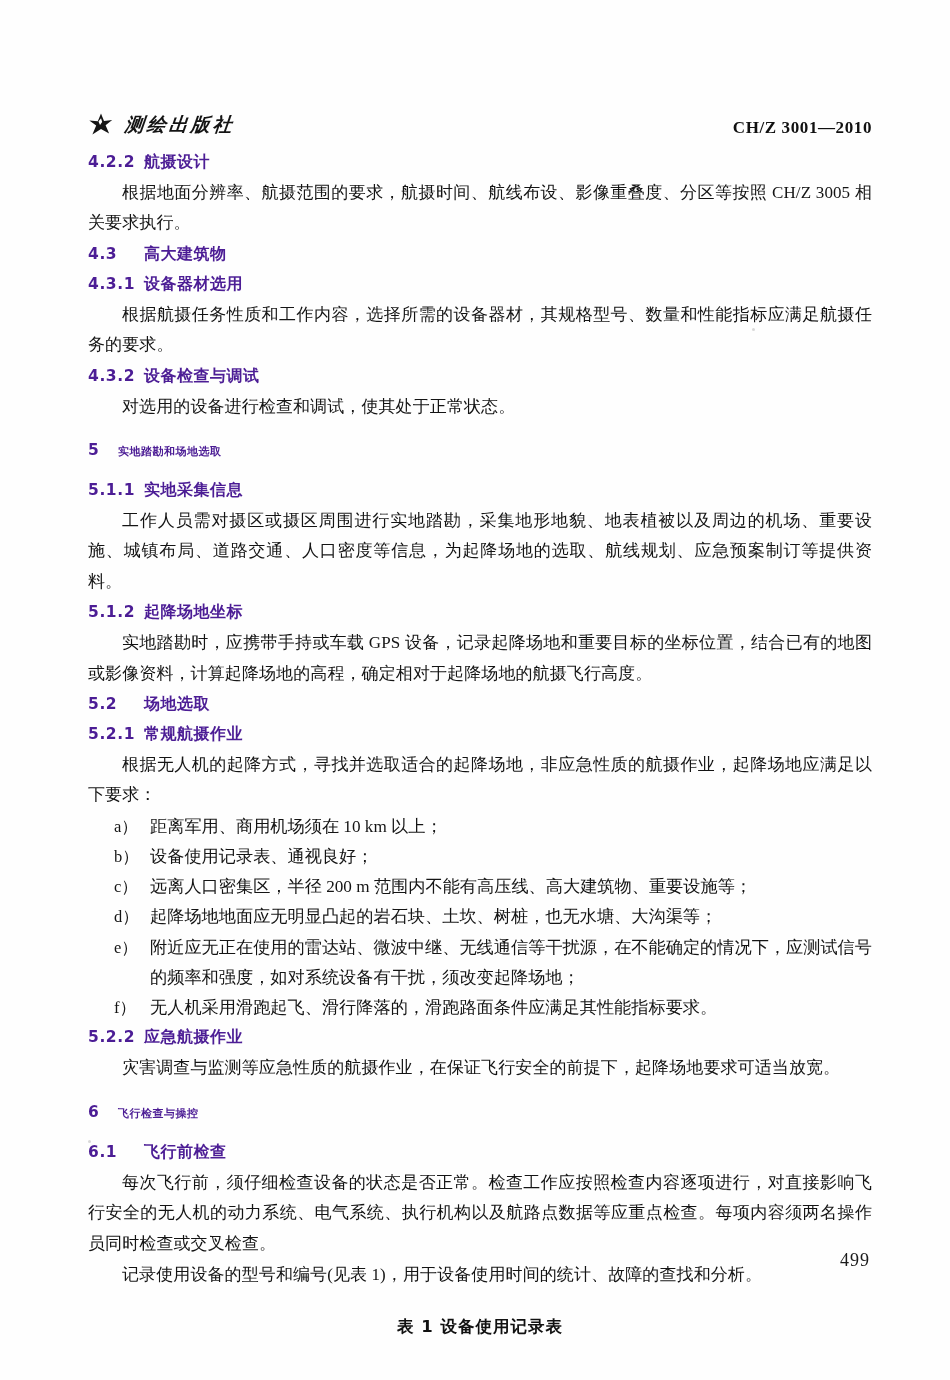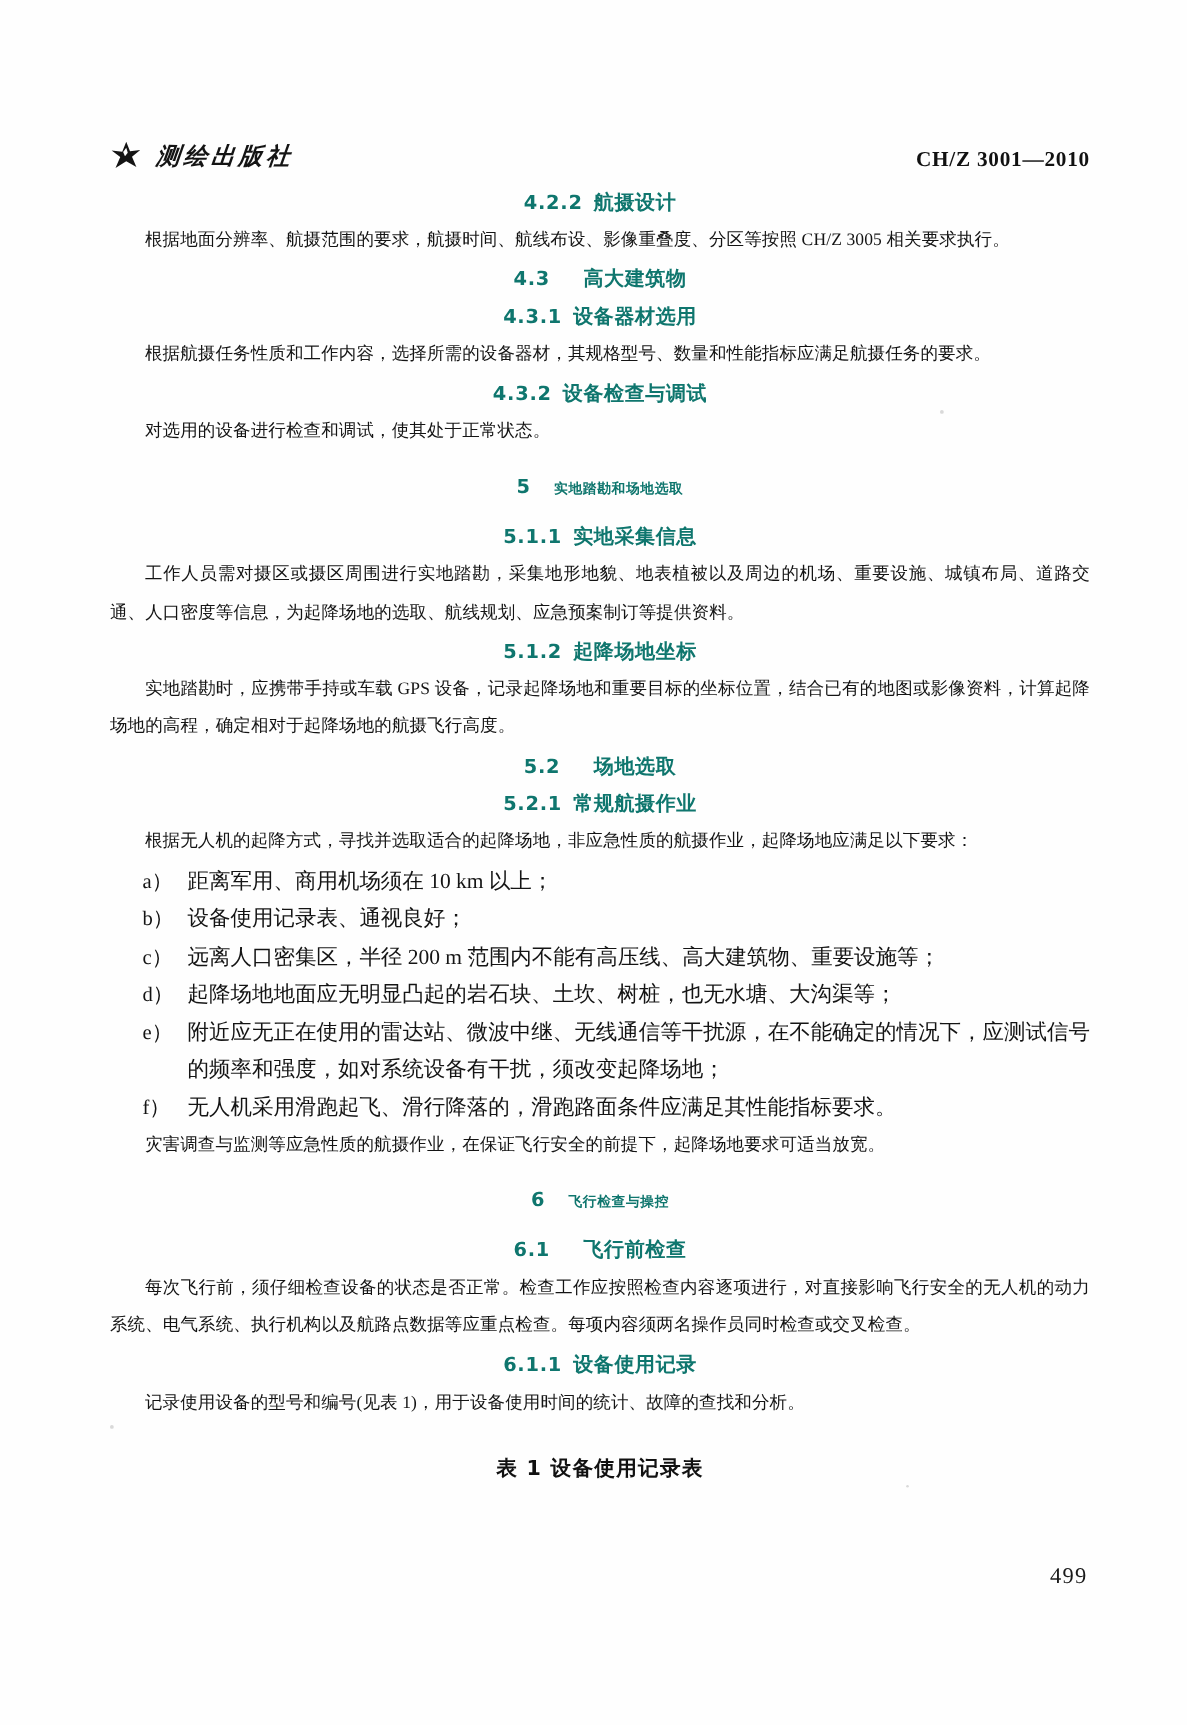--- a/index.html
+++ b/index.html
@@ -80,33 +80,32 @@
     font-family: "DejaVu Sans", "Liberation Sans", sans-serif;
     font-weight: bold;
     font-size: 16px;
     letter-spacing: 0.5px;
   }
 
   
   .heading {
     display: flex;
     align-items: baseline;
-    color: #0f766e;
-    justify-content: center;
+    color: #4c1d95;
   }
   .h4 { margin: 0 0 2px 0; line-height: 27px; }
   .h4 .h-num { min-width: 56px; }
   .h3 { margin: 0 0 2px 0; line-height: 27px; }
   .h3 .h-num { min-width: 56px; }
   .h1 { margin: 14px 0 10px 0; line-height: 29px; }
   .h1 .h-num { min-width: 30px; }
   .h1 .h-txt { font-size: 11px; }
 
   .para {
-    font-size: 14px;
+    font-size: 17px;
     line-height: 30.4px;
     text-align: justify;
     text-justify: inter-ideograph;
     margin: 0 0 1px 0;
     color: #141414;
     letter-spacing: 0.1px;
   }
   .para.indent { text-indent: 2em; }
 
   
@@ -254,37 +253,37 @@
       <li>
         <span class="mark">e）</span>
         <span class="itemtext">附近应无正在使用的雷达站、微波中继、无线通信等干扰源，在不能确定的情况下，应测试信号的频率和强度，如对系统设备有干扰，须改变起降场地；</span>
       </li>
       <li>
         <span class="mark">f）</span>
         <span class="itemtext">无人机采用滑跑起飞、滑行降落的，滑跑路面条件应满足其性能指标要求。</span>
       </li>
     </ul>
 
+    <div class="heading h4">
+      <span class="h-num">5.2.2</span>
+      <span class="h-txt">应急航摄作业</span>
+    </div>
     <p class="para indent">灾害调查与监测等应急性质的航摄作业，在保证飞行安全的前提下，起降场地要求可适当放宽。</p>
 
     <div class="heading h1">
       <span class="h-num">6</span>
       <span class="h-txt">飞行检查与操控</span>
     </div>
 
     <div class="heading h3">
       <span class="h-num">6.1</span>
       <span class="h-txt">飞行前检查</span>
     </div>
     <p class="para indent">每次飞行前，须仔细检查设备的状态是否正常。检查工作应按照检查内容逐项进行，对直接影响飞行安全的无人机的动力系统、电气系统、执行机构以及航路点数据等应重点检查。每项内容须两名操作员同时检查或交叉检查。</p>
 
-    <div class="heading h4">
-      <span class="h-num">6.1.1</span>
-      <span class="h-txt">设备使用记录</span>
-    </div>
     <p class="para indent">记录使用设备的型号和编号(见表 1)，用于设备使用时间的统计、故障的查找和分析。</p>
 
     <div class="table-caption">表 1  设备使用记录表</div>
 
   </div>
 
   <div class="folio">499</div>
 
   <span class="speck" style="left:752px; top:328px; width:3px; height:3px;"></span>
   <span class="speck" style="left:88px; top:1140px; width:3px; height:3px;"></span>

